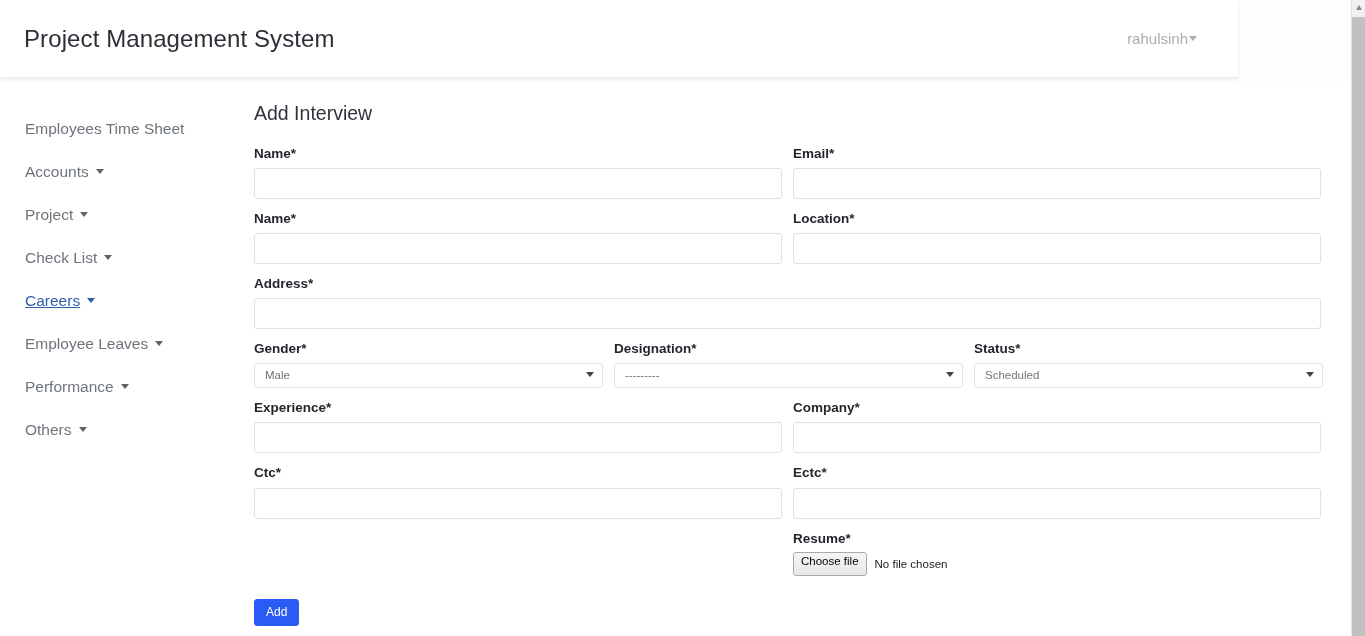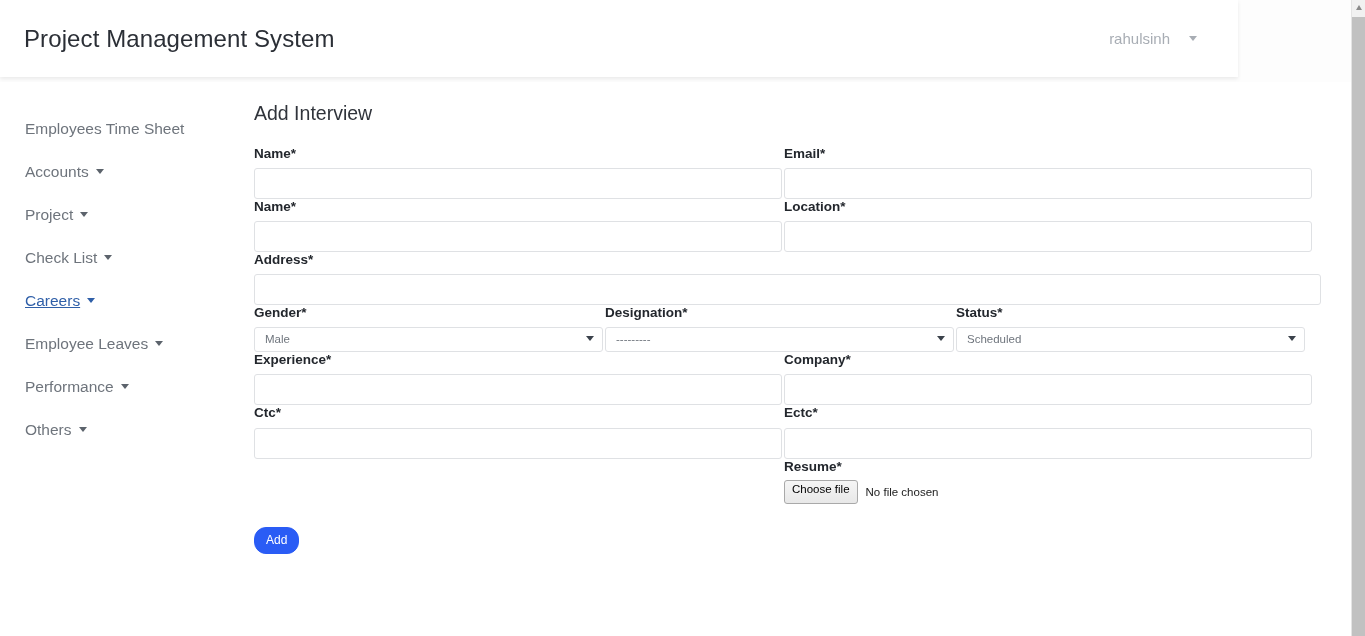--- a/index.html
+++ b/index.html
@@ -39,21 +39,21 @@
   .brand {
     font-size: 24px;
     font-weight: 400;
     color: #2b2f36;
     letter-spacing: 0.1px;
     white-space: nowrap;
   }
   .navbar-right {
     display: flex;
     align-items: center;
-    gap: 19px;
+    gap: 1px;
     padding-right: 17px;
     justify-content: flex-end;
   }
   .user-name {
     font-size: 15px;
     color: #a8adb4;
     white-space: nowrap;
   }
   .caret {
     width: 0;
@@ -118,21 +118,22 @@
   .page-title {
     font-size: 19.5px;
     font-weight: 400;
     color: #30343b;
     margin: 0 0 22px 0;
     line-height: 1;
   }
 
   .row {
     display: flex;
-    gap: 2px;
+    gap: 11px;
+    margin-bottom: 12px;
   }
   .col-6 { flex: 0 0 528px; max-width: 528px; }
   .col-12 { flex: 1 1 100%; }
   .col-4 { flex: 0 0 349px; max-width: 349px; }
   .col-spacer { flex: 0 0 528px; }
 
   .field-label {
     display: block;
     font-size: 13.5px;
     font-weight: bold;
@@ -205,21 +206,21 @@
     font-size: 11.5px;
     color: #1b1b1b;
     white-space: nowrap;
   }
 
   
   .submit-row { margin-top: 24px; }
   .btn-primary {
     background: #2a5cf5;
     border: 1px solid #2a5cf5;
-    border-radius: 12px;
+    border-radius: 3px;
     color: #ffffff;
     font-size: 12px;
     padding: 5px 11px 6px 11px;
     cursor: pointer;
     font-family: "Liberation Sans", sans-serif;
     line-height: 1.2;
   }
 
   
   .scrollbar-track {

